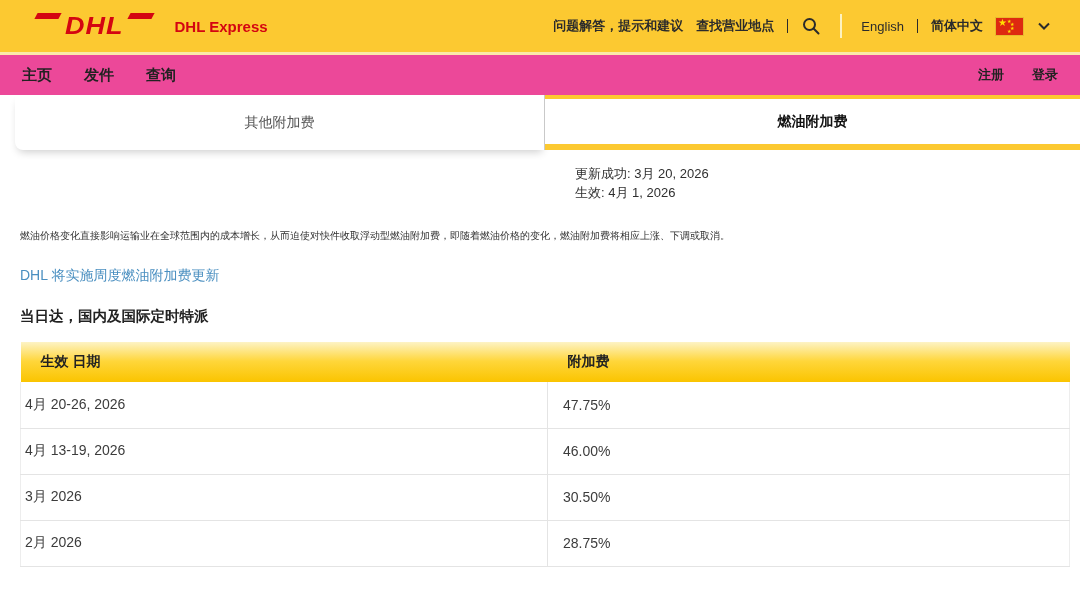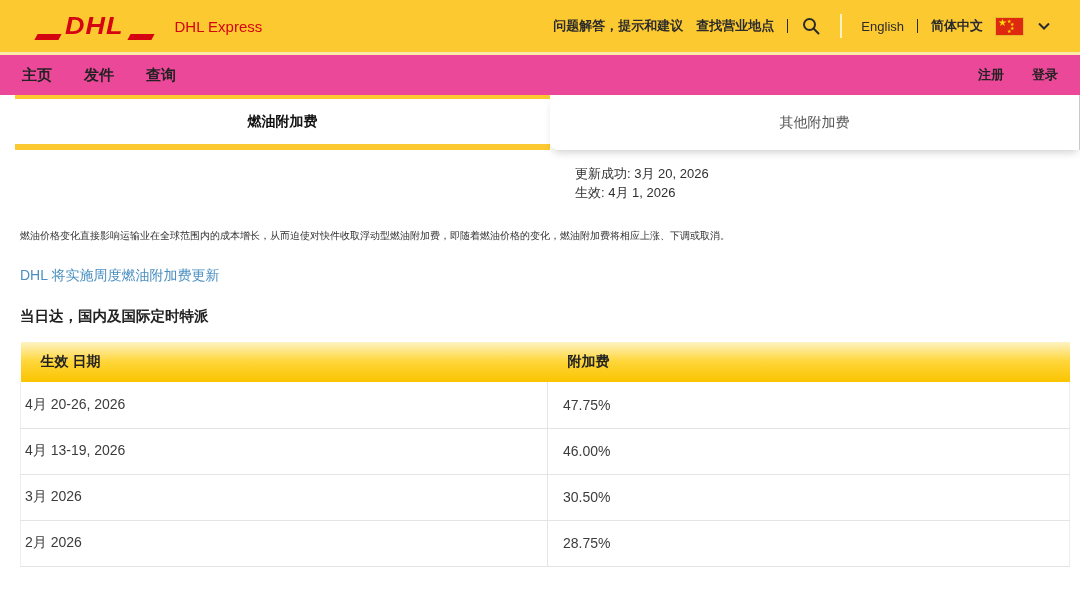--- a/index.html
+++ b/index.html
@@ -2,25 +2,25 @@
 <html><head>
 <meta charset="utf-8">
 <style>
   * { margin:0; padding:0; box-sizing:border-box; }
   html,body { width:1080px; height:598px; overflow:hidden; background:#fff;
     font-family:"Liberation Sans","DejaVu Sans",sans-serif; }
 
   
   .topbar { height:52px; background:#FCC931; display:flex; align-items:center;
     padding:0 30px 0 36px; }
-  .logo { display:flex; align-items:flex-end; gap:5px; cursor:pointer; }
+  .logo { display:flex; align-items:flex-start; gap:5px; cursor:pointer; }
   .logo-line { width:24px; height:6px; background:#D40511; transform:skewX(-28deg); }
   .logo-text { color:#D40511; font-weight:900; font-style:italic; font-size:27px;
     letter-spacing:1px; line-height:1; transform:scaleY(.92); }
-  .brand { color:#D40511; font-weight:normal; font-size:15px; margin-left:22px; }
+  .brand { color:#D40511; font-weight:bold; font-size:15px; margin-left:22px; }
   .top-right { margin-left:auto; display:flex; align-items:center; gap:13px;
     font-size:13px; color:#2b2b2b; }
   .top-link { font-weight:bold; color:#2b2b2b; cursor:pointer; white-space:nowrap; }
   .pipe { width:1px; height:14px; background:#2b2b2b; }
   .pipe-light { width:2px; height:24px; background:#fdf2c0; margin:0 6px; }
   .search-btn { display:flex; align-items:center; cursor:pointer; }
   .lang { cursor:pointer; }
   .lang.en { font-weight:normal; }
   .lang.zh { font-weight:bold; }
   .flag { position:relative; width:27px; height:17px; background:#DE2910;
@@ -117,22 +117,22 @@
   <span class="nav-item">发件</span>
   <span class="nav-item">查询</span>
   <div class="nav-right">
     <span class="nav-auth">注册</span>
     <span class="nav-auth">登录</span>
   </div>
 </div>
 
 
 <div class="tabbar">
+  <div class="tab tab-other">其他附加费</div>
   <div class="tab tab-fuel">燃油附加费</div>
-  <div class="tab tab-other">其他附加费</div>
 </div>
 
 
 <div class="status">
   <div>更新成功: 3月 20, 2026</div>
   <div>生效: 4月 1, 2026</div>
 </div>
 
 
 <p class="intro">燃油价格变化直接影响运输业在全球范围内的成本增长，从而迫使对快件收取浮动型燃油附加费，即随着燃油价格的变化，燃油附加费将相应上涨、下调或取消。</p>

